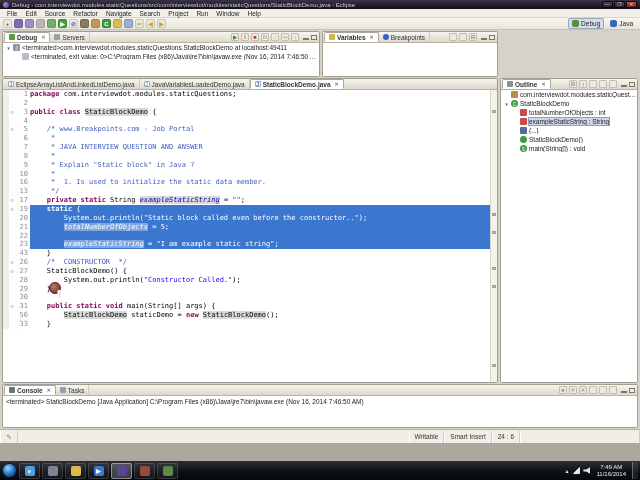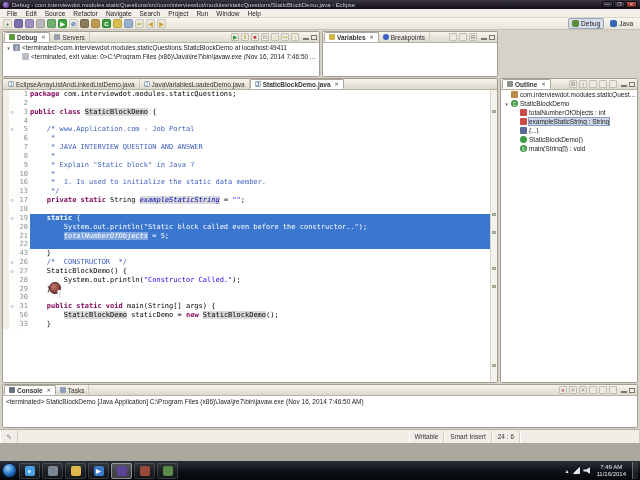--- a/index.html
+++ b/index.html
@@ -285,21 +285,21 @@
           <div class="code-line" data-name="code-line">
             <span class="ann" data-name="annotation-gutter"></span>
             <span class="fold" data-name="fold-marker-icon"></span>
             <span class="ln" data-name="line-number">4</span>
             <span class="lt" data-name="line-text"></span>
           </div>
           <div class="code-line" data-name="code-line">
             <span class="ann" data-name="annotation-gutter"></span>
             <span class="fold" data-name="fold-marker-icon">⊖</span>
             <span class="ln" data-name="line-number">5</span>
-            <span class="lt" data-name="line-text"><span class="cm">    /* www.Application.com - Job Portal</span></span>
+            <span class="lt" data-name="line-text"><span class="cm">    /* www.Breakpoints.com - Job Portal</span></span>
           </div>
           <div class="code-line" data-name="code-line">
             <span class="ann" data-name="annotation-gutter"></span>
             <span class="fold" data-name="fold-marker-icon"></span>
             <span class="ln" data-name="line-number">6</span>
             <span class="lt" data-name="line-text"><span class="cm">     *</span></span>
           </div>
           <div class="code-line" data-name="code-line">
             <span class="ann" data-name="annotation-gutter"></span>
             <span class="fold" data-name="fold-marker-icon"></span>
@@ -335,26 +335,20 @@
             <span class="fold" data-name="fold-marker-icon"></span>
             <span class="ln" data-name="line-number">13</span>
             <span class="lt" data-name="line-text"><span class="cm">     */</span></span>
           </div>
           <div class="code-line" data-name="code-line">
             <span class="ann" data-name="annotation-gutter"></span>
             <span class="fold" data-name="fold-marker-icon">⊖</span>
             <span class="ln" data-name="line-number">17</span>
             <span class="lt" data-name="line-text"><span class="pl">    </span><span class="kw">private static </span><span class="pl">String </span><span class="fld occ">exampleStaticString</span><span class="pl"> = </span><span class="str">""</span><span class="pl">;</span></span>
           </div>
-          <div class="code-line" data-name="code-line">
-            <span class="ann" data-name="annotation-gutter"></span>
-            <span class="fold" data-name="fold-marker-icon"></span>
-            <span class="ln" data-name="line-number">18</span>
-            <span class="lt" data-name="line-text"></span>
-          </div>
           <div class="code-line sel" data-name="code-line">
             <span class="ann" data-name="annotation-gutter"></span>
             <span class="fold" data-name="fold-marker-icon">⊖</span>
             <span class="ln" data-name="line-number">19</span>
             <span class="lt" data-name="line-text"><span class="pl">    </span><span class="kw">static</span><span class="pl"> {</span></span>
           </div>
           <div class="code-line sel" data-name="code-line">
             <span class="ann" data-name="annotation-gutter"></span>
             <span class="fold" data-name="fold-marker-icon"></span>
             <span class="ln" data-name="line-number">20</span>
@@ -364,20 +358,26 @@
             <span class="ann" data-name="annotation-gutter"></span>
             <span class="fold" data-name="fold-marker-icon"></span>
             <span class="ln" data-name="line-number">21</span>
             <span class="lt" data-name="line-text"><span class="pl">        </span><span class="fld occ">totalNumberOfObjects</span><span class="pl"> = 5;</span></span>
           </div>
           <div class="code-line sel" data-name="code-line">
             <span class="ann" data-name="annotation-gutter"></span>
             <span class="fold" data-name="fold-marker-icon"></span>
             <span class="ln" data-name="line-number">22</span>
             <span class="lt" data-name="line-text"></span>
+          </div>
+          <div class="code-line sel" data-name="code-line">
+            <span class="ann" data-name="annotation-gutter"></span>
+            <span class="fold" data-name="fold-marker-icon"></span>
+            <span class="ln" data-name="line-number">23</span>
+            <span class="lt" data-name="line-text"><span class="pl">        </span><span class="fld occ">exampleStaticString</span><span class="pl"> = </span><span class="str">"I am example static string"</span><span class="pl">;</span></span>
           </div>
           <div class="code-line" data-name="code-line">
             <span class="ann" data-name="annotation-gutter"></span>
             <span class="fold" data-name="fold-marker-icon"></span>
             <span class="ln" data-name="line-number">43</span>
             <span class="lt" data-name="line-text"><span class="pl">    }</span></span>
           </div>
           <div class="code-line" data-name="code-line">
             <span class="ann" data-name="annotation-gutter"></span>
             <span class="fold" data-name="fold-marker-icon">⊖</span>

